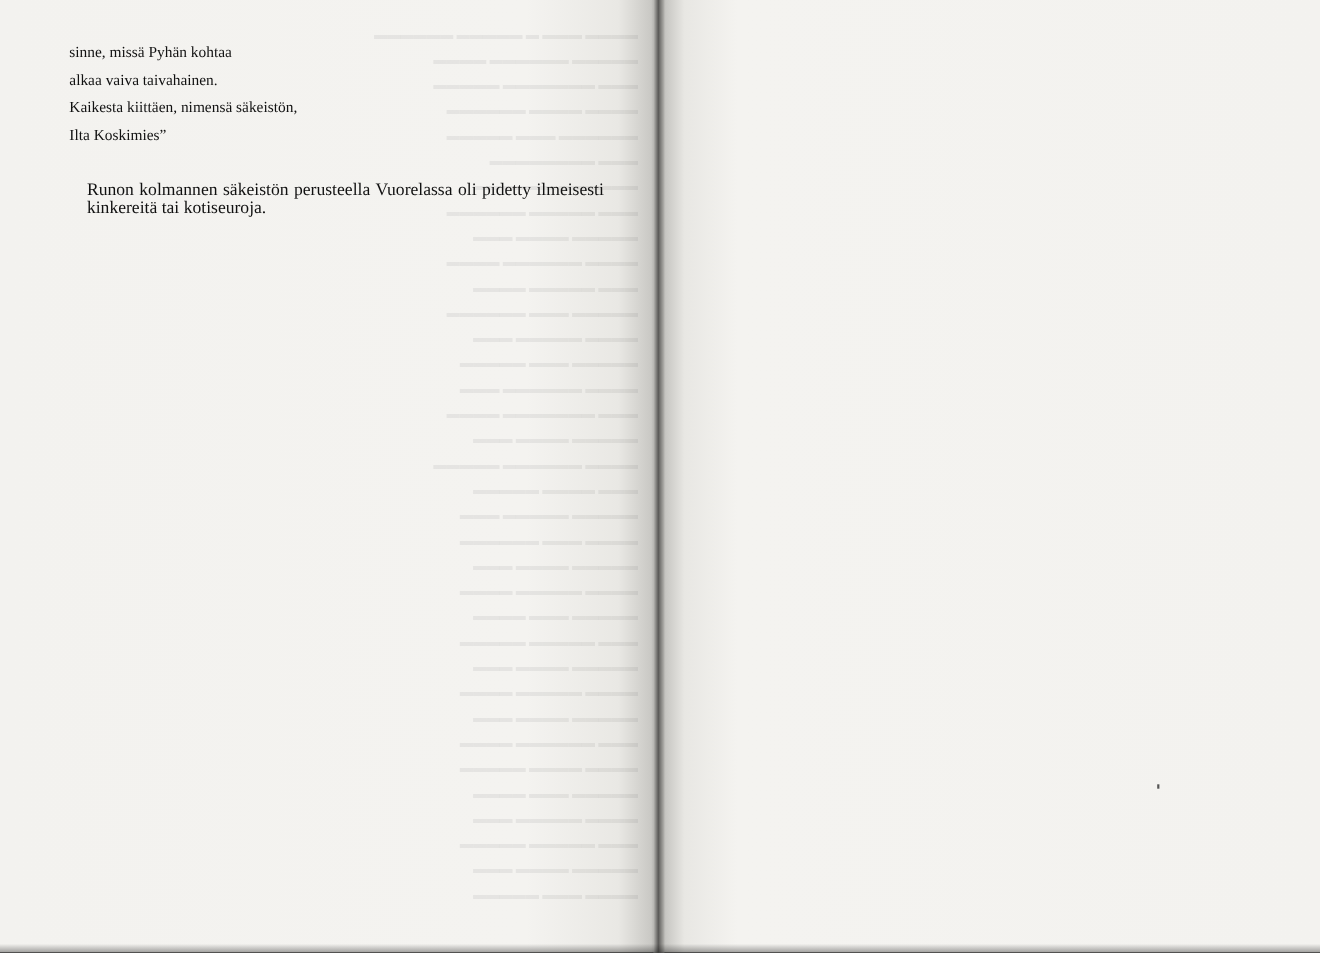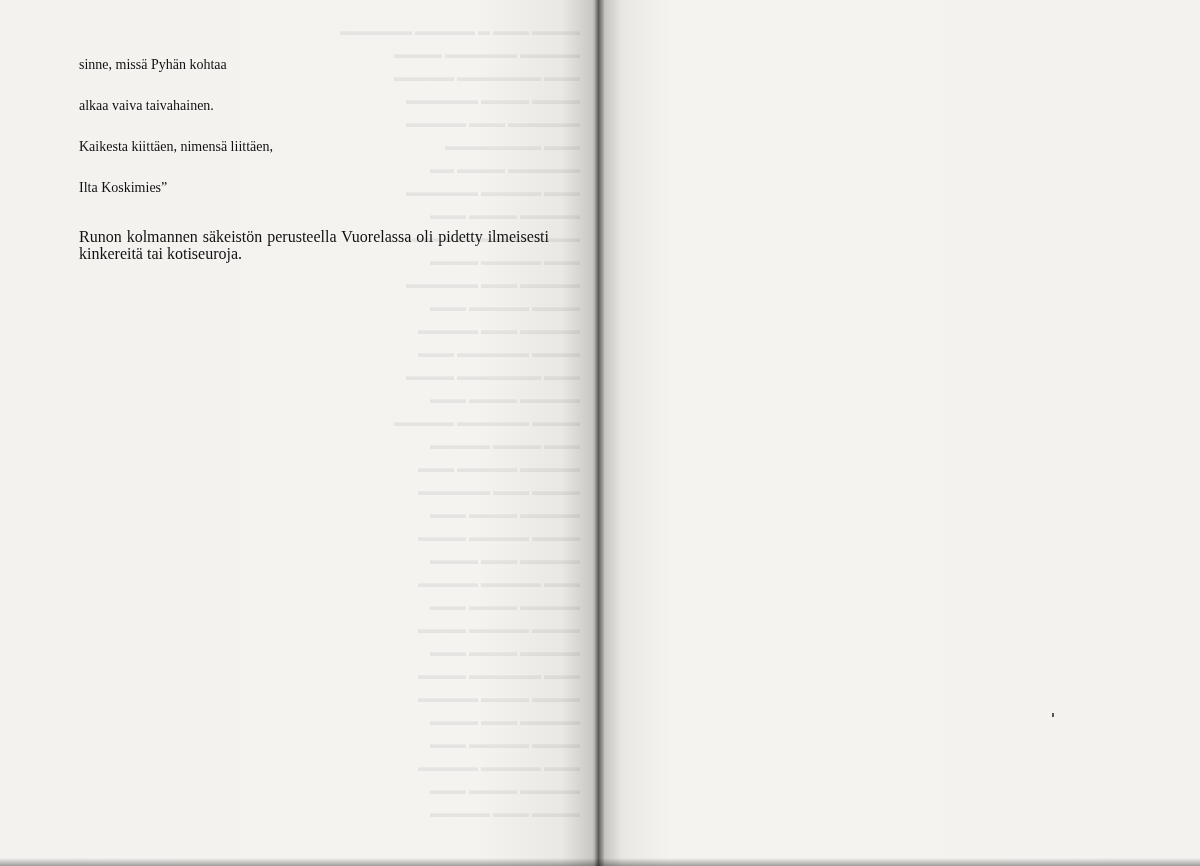--- a/index.html
+++ b/index.html
@@ -45,21 +45,21 @@
       transform: scaleX(-1);
       pointer-events: none;
     }
     .ghost-left { left: 300px; top: 20px; width: 280px; }
 
     
     .left-content {
       position: absolute; left: 63px; top: 36px; width: 480px;
       font-size: 14px; z-index: 2;
     }
-    .poem-line { line-height: 25px; margin: 16px; }
+    .poem-line { line-height: 25px; margin: 0; }
     .left-para {
       margin: 16px; font-size: 16px; line-height: 17px;
       text-align: justify;
     }
     .left-para.p1 { margin-top: 28px; width: 470px; }
     .left-para.p2 { margin-top: 12px; width: 470px; }
     .mark {
       position: absolute; left: 1052px; top: 713px; width: 2px; height: 4px;
       background: #555; z-index: 2;
     }
@@ -70,21 +70,21 @@
 <div class="spread">
   <div class="page page-left">
     <div class="ghost ghost-left">
       ▬▬▬▬ ▬▬▬ ▬ ▬▬▬▬▬ ▬▬▬▬▬▬<br>▬▬▬▬▬ ▬▬▬▬▬▬ ▬▬▬▬<br>▬▬▬ ▬▬▬▬▬▬▬ ▬▬▬▬▬<br>▬▬▬▬ ▬▬▬▬ ▬▬▬▬▬▬<br>▬▬▬▬▬▬ ▬▬▬ ▬▬▬▬▬<br>▬▬▬ ▬▬▬▬▬▬▬▬<br>▬▬▬▬▬▬ ▬▬▬▬ ▬▬<br>▬▬▬ ▬▬▬▬▬ ▬▬▬▬▬▬<br>▬▬▬▬▬ ▬▬▬▬ ▬▬▬<br>▬▬▬▬ ▬▬▬▬▬▬ ▬▬▬▬<br>▬▬▬ ▬▬▬▬▬ ▬▬▬▬<br>▬▬▬▬▬ ▬▬▬ ▬▬▬▬▬▬<br>▬▬▬▬ ▬▬▬▬▬ ▬▬▬<br>▬▬▬▬▬ ▬▬▬ ▬▬▬▬▬<br>▬▬▬▬ ▬▬▬▬▬▬ ▬▬▬<br>▬▬▬ ▬▬▬▬▬▬▬ ▬▬▬▬<br>▬▬▬▬▬ ▬▬▬▬ ▬▬▬<br>▬▬▬▬ ▬▬▬▬▬▬ ▬▬▬▬▬<br>▬▬▬ ▬▬▬▬ ▬▬▬▬▬<br>▬▬▬▬▬ ▬▬▬▬▬ ▬▬▬<br>▬▬▬▬ ▬▬▬ ▬▬▬▬▬▬<br>▬▬▬▬▬ ▬▬▬▬ ▬▬▬<br>▬▬▬▬ ▬▬▬▬▬ ▬▬▬▬<br>▬▬▬▬▬ ▬▬▬ ▬▬▬▬<br>▬▬▬ ▬▬▬▬▬ ▬▬▬▬▬<br>▬▬▬▬▬ ▬▬▬▬ ▬▬▬<br>▬▬▬▬ ▬▬▬▬▬ ▬▬▬▬<br>▬▬▬▬▬ ▬▬▬▬ ▬▬▬<br>▬▬▬ ▬▬▬▬▬▬ ▬▬▬▬<br>▬▬▬▬ ▬▬▬▬ ▬▬▬▬▬<br>▬▬▬▬▬ ▬▬▬ ▬▬▬▬<br>▬▬▬▬ ▬▬▬▬▬ ▬▬▬<br>▬▬▬ ▬▬▬▬▬ ▬▬▬▬▬<br>▬▬▬▬▬ ▬▬▬▬ ▬▬▬<br>▬▬▬▬ ▬▬▬ ▬▬▬▬▬
     </div>
 
     <div class="left-content">
       <div>
         <p class="poem-line">sinne, missä Pyhän kohtaa</p>
         <p class="poem-line">alkaa vaiva taivahainen.</p>
-        <p class="poem-line">Kaikesta kiittäen, nimensä liittäen,</p>
+        <p class="poem-line">Kaikesta kiittäen, nimensä säkeistön,</p>
         <p class="poem-line">Ilta Koskimies”</p>
       </div>
       <p class="left-para p1">Runon kolmannen säkeistön perusteella Vuorelassa oli pidetty ilmeisesti kinkereitä tai kotiseuroja.</p>
     </div>
   </div>
 
   <div class="page page-right">
     
   </div>
 </div>

